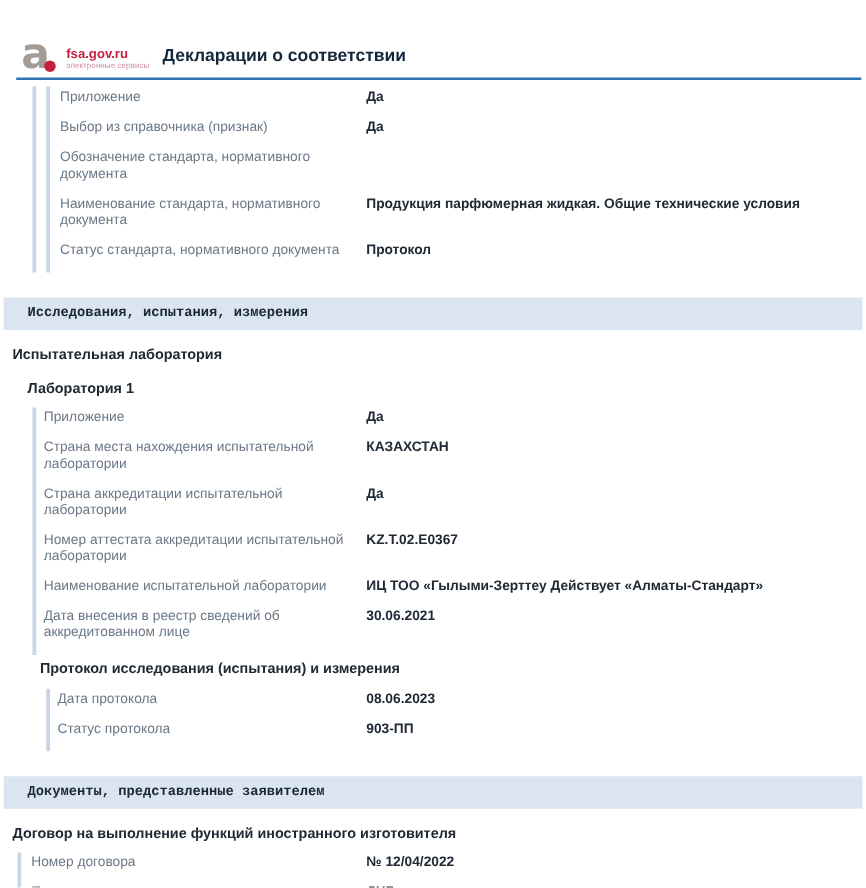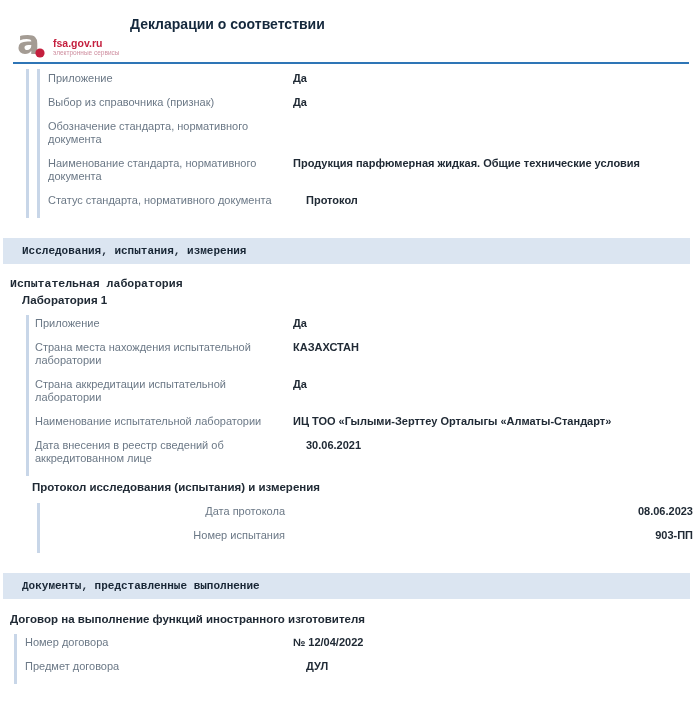--- a/index.html
+++ b/index.html
@@ -9,42 +9,42 @@
   }
   *{box-sizing:border-box;margin:0;padding:0}
   html,body{width:693px;height:710px;overflow:hidden;background:#fff;
     font-family:"Liberation Sans","DejaVu Sans",sans-serif;color:var(--value);}
   .app-header{position:relative;height:62px;}
   .logo{position:absolute;left:16px;top:10px;display:flex;align-items:flex-end;cursor:pointer;}
   .logo svg{display:block}
   .brand-txt{margin-left:3px;padding-bottom:3px;margin-top:28px;}
   .brand-main{color:var(--brand-red);font-weight:700;font-size:10.5px;line-height:11px;}
   .brand-sub{color:var(--tagline);font-size:6.5px;line-height:8px;}
-  .page-title{position:absolute;left:130px;top:16px;font-size:14px;font-weight:700;color:var(--title);}
+  .page-title{position:absolute;left:130px;top:36px;font-size:14px;font-weight:700;color:var(--title);}
   .top-rule{height:2px;background:var(--accent-rule);margin:0 4px 0 13px;}
   .content{padding-top:5px;}
   
   .row{display:flex;align-items:flex-start;margin-bottom:11px;font-size:11px;line-height:13px;}
   .lbl{flex:0 0 var(--lblw,250px);padding-right:8px;color:var(--label);}
   .val{font-weight:700;color:var(--value);flex:1 1 auto;}
   
   .std-outer{margin-left:26px;border-left:3px solid var(--guide);}
   .std-inner{margin-left:8px;border-left:3px solid var(--guide);padding:3px 0 1px 8px;--lblw:245px;}
   
   .section-header{margin:20px 3px 13px 3px;background:var(--section-header-bg);
     color:var(--section-header-text);font-size:11px;font-weight:700;
     padding:5px 10px 5px 19px;line-height:16px;font-family:Liberation Mono, monospace;}
-  .group-head{margin:12px 0 0 10px;font-size:11.5px;font-weight:700;line-height:14px;font-family:Liberation Mono, monospace;}
-  .sub-head{margin:2px 0 8px 22px;font-size:11.5px;font-weight:700;line-height:14px;}
+  .group-head{margin:12px 0 0 10px;font-size:11.5px;font-weight:700;line-height:14px;}
+  .sub-head{margin:13px 0 8px 22px;font-size:11.5px;font-weight:700;line-height:14px;}
   .lab-rows{margin-left:26px;border-left:3px solid var(--guide);padding:2px 0 1px 6px;--lblw:258px;}
   .proto-head{margin:4px 0 9px 32px;font-size:11.5px;font-weight:700;line-height:14px;}
-  .proto-rows{margin-left:37px;border-left:3px solid var(--guide);padding:2px 0 1px 6px;text-align:right;--lblw:247px;}
+  .proto-rows{margin-left:37px;border-left:3px solid var(--guide);padding:2px 0 1px 6px;--lblw:247px;}
   .doc-head{margin:12px 0 8px 10px;font-size:11.5px;font-weight:700;line-height:14px;}
   .doc-rows{margin-left:14px;border-left:3px solid var(--guide);padding:2px 0 1px 8px;--lblw:268px;}
-  .row:last-child{margin-bottom:10px;gap:13px;}
+  .row:last-child{margin-bottom:10px;}
 </style>
 </head>
 <body>
 
 <header class="app-header">
   <div class="logo">
     <span>
       <svg width="34" height="36" viewBox="0 0 34 36">
         <text x="1" y="30" font-family="DejaVu Sans, sans-serif" font-size="34" font-weight="800" fill="var(--logo-gray)">а</text>
         <circle cx="24" cy="29" r="4.6" fill="var(--brand-red)"></circle>
@@ -98,42 +98,46 @@
     </div>
     <div class="row">
       <div class="lbl">Страна места нахождения испытательной лаборатории</div>
       <div class="val">КАЗАХСТАН</div>
     </div>
     <div class="row">
       <div class="lbl">Страна аккредитации испытательной лаборатории</div>
       <div class="val">Да</div>
     </div>
     <div class="row">
+      <div class="lbl">Номер аттестата аккредитации испытательной лаборатории</div>
+      <div class="val">KZ.T.02.E0367</div>
+    </div>
+    <div class="row">
       <div class="lbl">Наименование испытательной лаборатории</div>
-      <div class="val">ИЦ ТОО «Гылыми-Зерттеу Орталыгы «Алматы-Стандарт»</div>
+      <div class="val">ИЦ ТОО «Гылыми-Зерттеу Действует «Алматы-Стандарт»</div>
     </div>
     <div class="row">
       <div class="lbl">Дата внесения в реестр сведений об аккредитованном лице</div>
       <div class="val">30.06.2021</div>
     </div>
   </div>
 
   <div class="proto-head">Протокол исследования (испытания) и измерения</div>
   <div class="proto-rows">
     <div class="row">
       <div class="lbl">Дата протокола</div>
       <div class="val">08.06.2023</div>
     </div>
     <div class="row">
-      <div class="lbl">Номер испытания</div>
+      <div class="lbl">Статус протокола</div>
       <div class="val">903-ПП</div>
     </div>
   </div>
 
-  <div class="section-header">Документы, представленные выполнение</div>
+  <div class="section-header">Документы, представленные заявителем</div>
 
   <div class="doc-head">Договор на выполнение функций иностранного изготовителя</div>
   <div class="doc-rows">
     <div class="row">
       <div class="lbl">Номер договора</div>
       <div class="val">№ 12/04/2022</div>
     </div>
     <div class="row">
       <div class="lbl">Предмет договора</div>
       <div class="val">ДУЛ</div>

